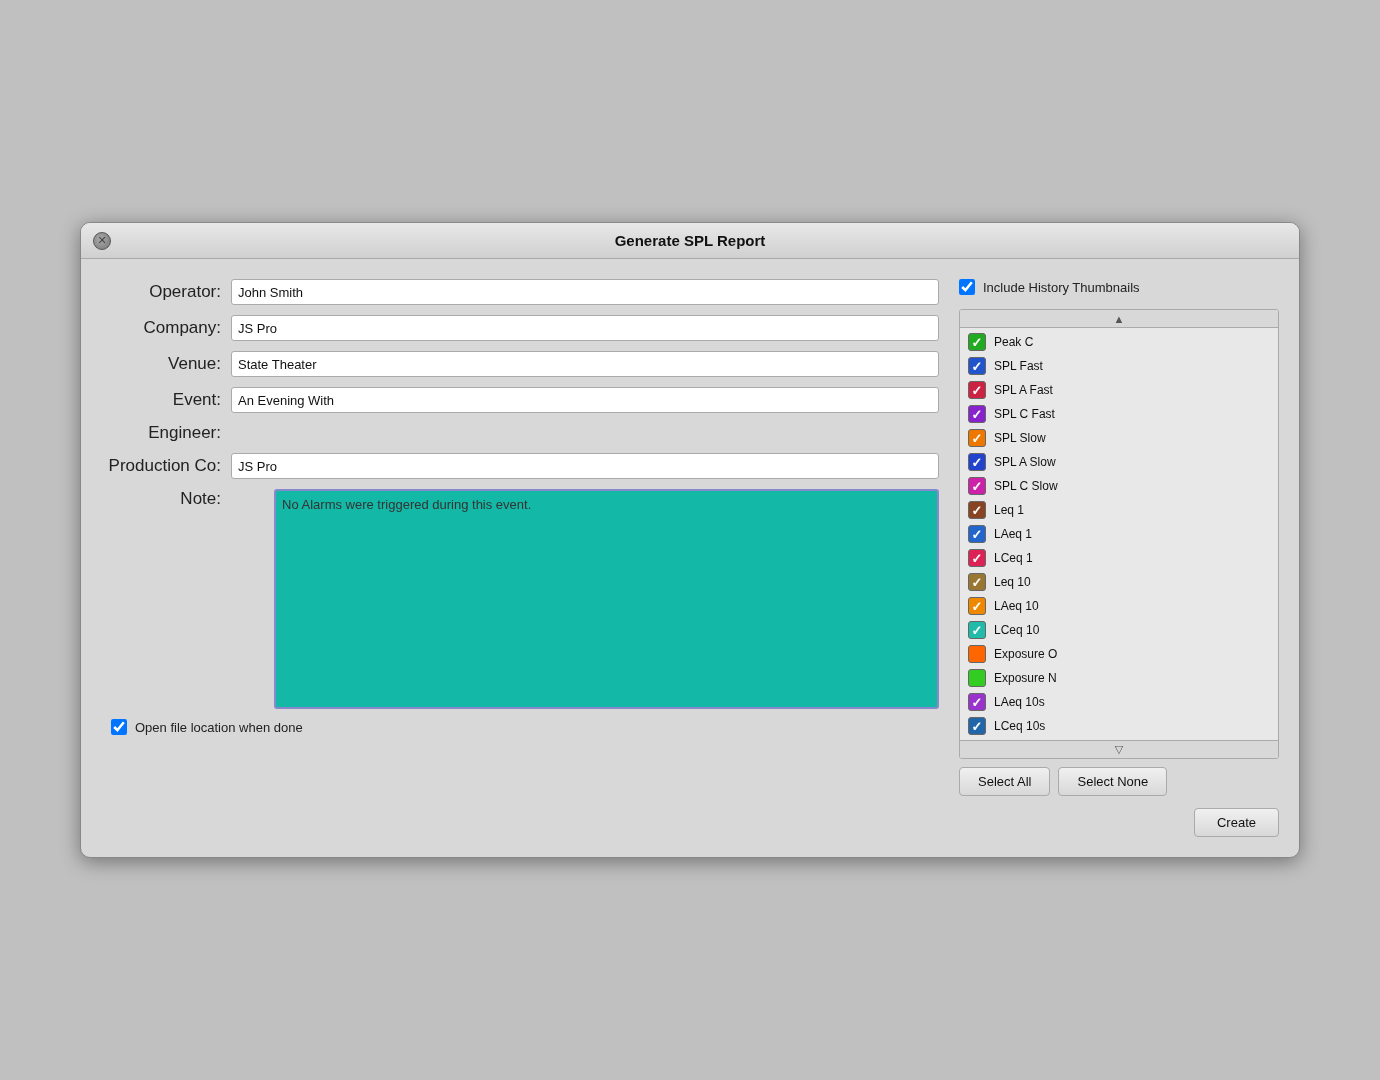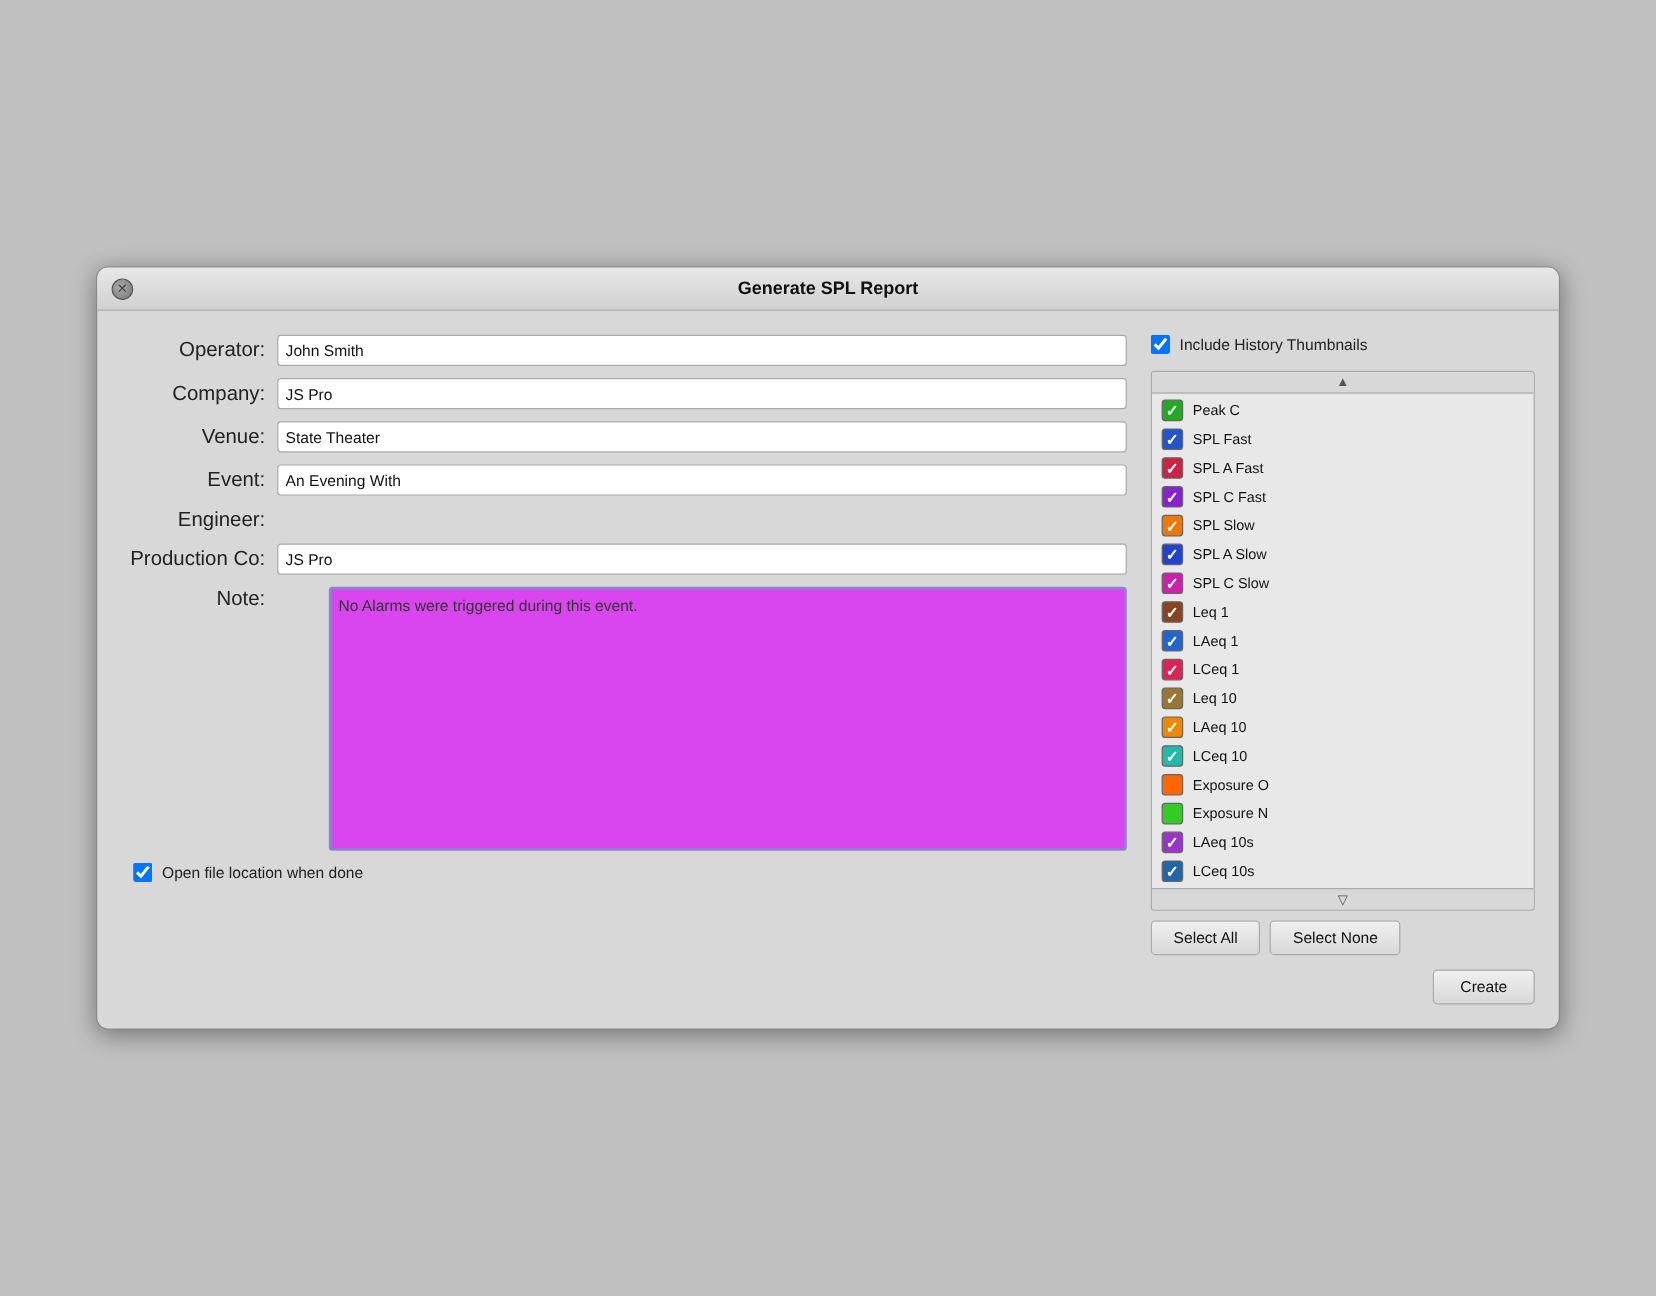--- a/index.html
+++ b/index.html
@@ -88,21 +88,21 @@
       display: flex;
       align-items: flex-start;
       margin-bottom: 10px;
       gap: 43px;
     }
     .note-textarea {
       flex: 1;
       padding: 6px;
       border: 2px solid #8888cc;
       border-radius: 3px;
-      background: #d946ef;
+      background: #14b8a6;
       font-size: 13px;
       color: #333;
       resize: none;
       height: 220px;
       font-family: inherit;
     }
     .checkbox-row {
       display: flex;
       align-items: center;
       gap: 8px;

